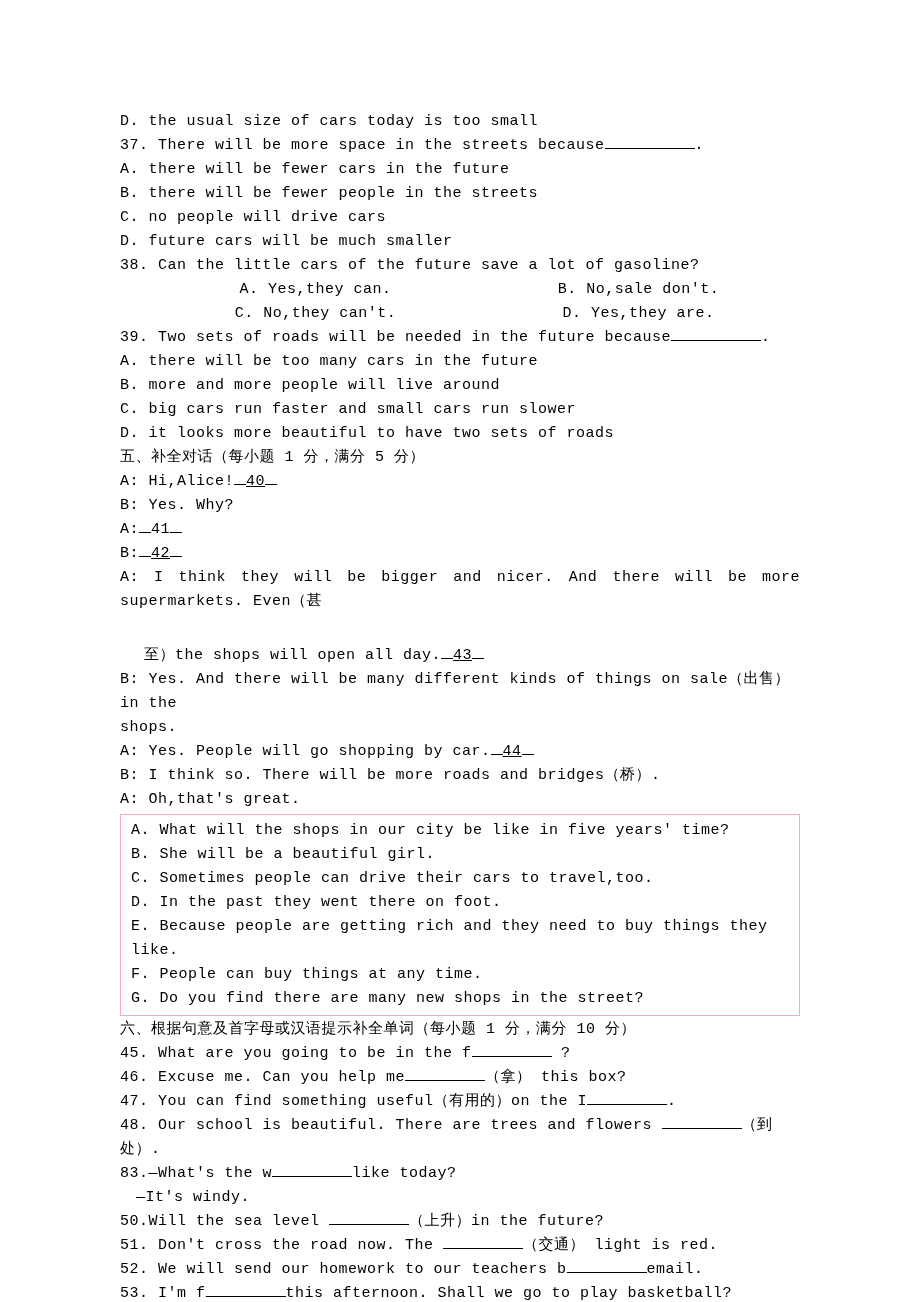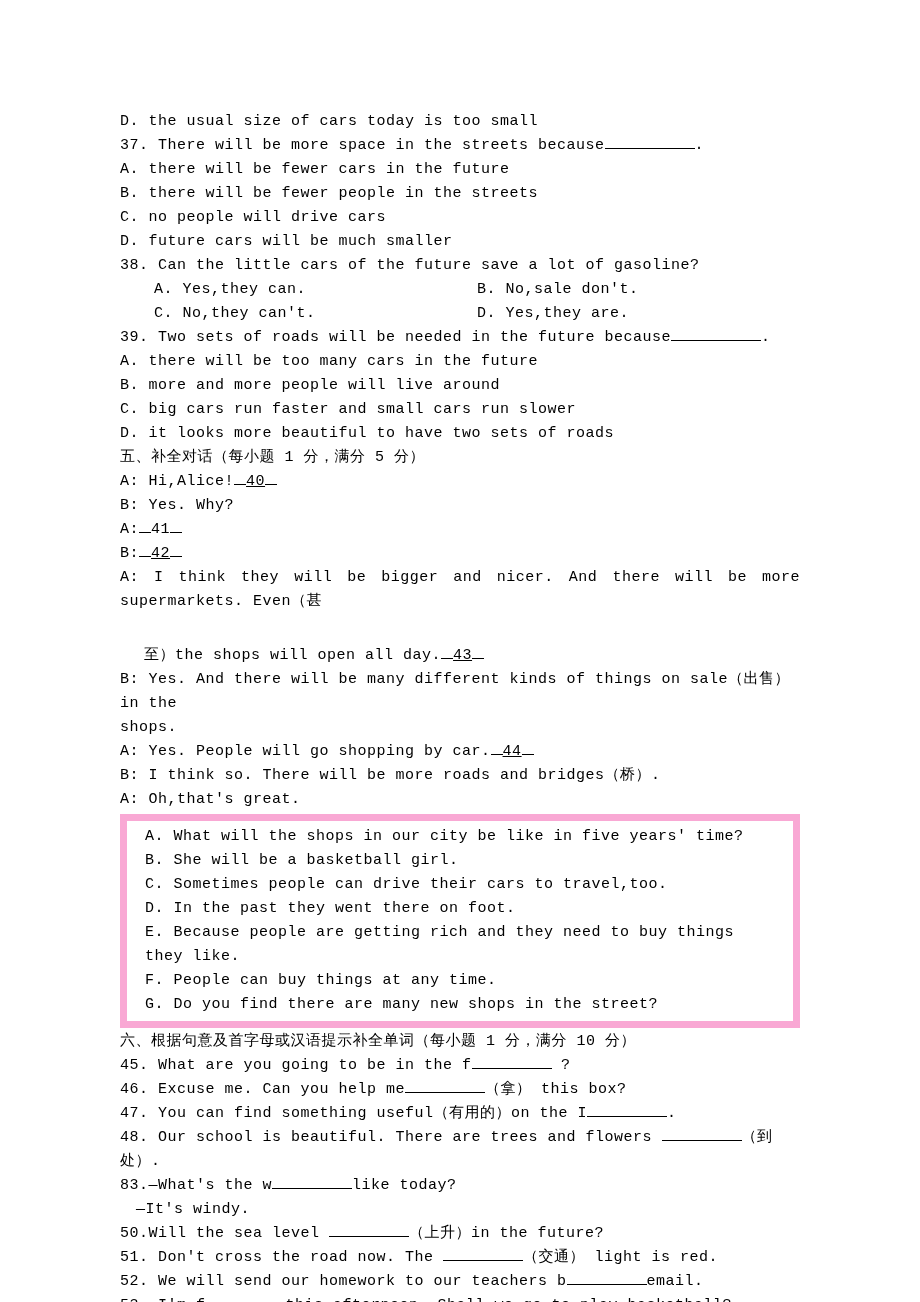--- a/index.html
+++ b/index.html
@@ -28,24 +28,25 @@
     vertical-align: baseline;
     height: 0.9em;
   }
   .blank-med { width: 80px; }
   .blank-long { width: 90px; }
   .answer-row {
     display: flex;
   }
   .answer-cell {
     flex: 0 0 50%;
+    text-align: center;
   }
   .option-box {
-    border: 7px solid #f9a8d4;
-    padding: 4px 18px;
+    border: 1px solid #f9a8d4;
+    padding: 4px 10px;
     margin-top: 2px;
     margin-bottom: 2px;
   }
   .line {
     margin: 0;
     padding: 0;
   }
 </style>
 </head>
 <body>
@@ -98,21 +99,21 @@
   <div class="line">B: Yes. And there will be many different kinds of things on sale（出售）in the</div>
   <div class="line">shops.</div>
   <div class="line">
     <span>A: Yes. People will go shopping by car.</span><span class="blank" style="width:12px"></span><span style="text-decoration:underline;text-align:right;">44</span><span class="blank" style="width:12px"></span>
   </div>
   <div class="line">B: I think so. There will be more roads and bridges（桥）.</div>
   <div class="line">A: Oh,that's great.</div>
 
   <div class="option-box">
     <div class="line">A. What will the shops in our city be like in five years'  time?</div>
-    <div class="line">B. She will be a basketball girl.</div>
+    <div class="line">B. She will be a beautiful girl.</div>
     <div class="line">C. Sometimes people can drive their cars to travel,too.</div>
     <div class="line">D. In the past they went there on foot.</div>
     <div class="line">E. Because people are getting rich and they need to buy things they like.</div>
     <div class="line">F. People can buy things at any time.</div>
     <div class="line">G. Do you find there are many new shops in the street?</div>
   </div>
 
   <div class="line">六、根据句意及首字母或汉语提示补全单词（每小题 1 分，满分 10 分）</div>
 
   <div class="line">

